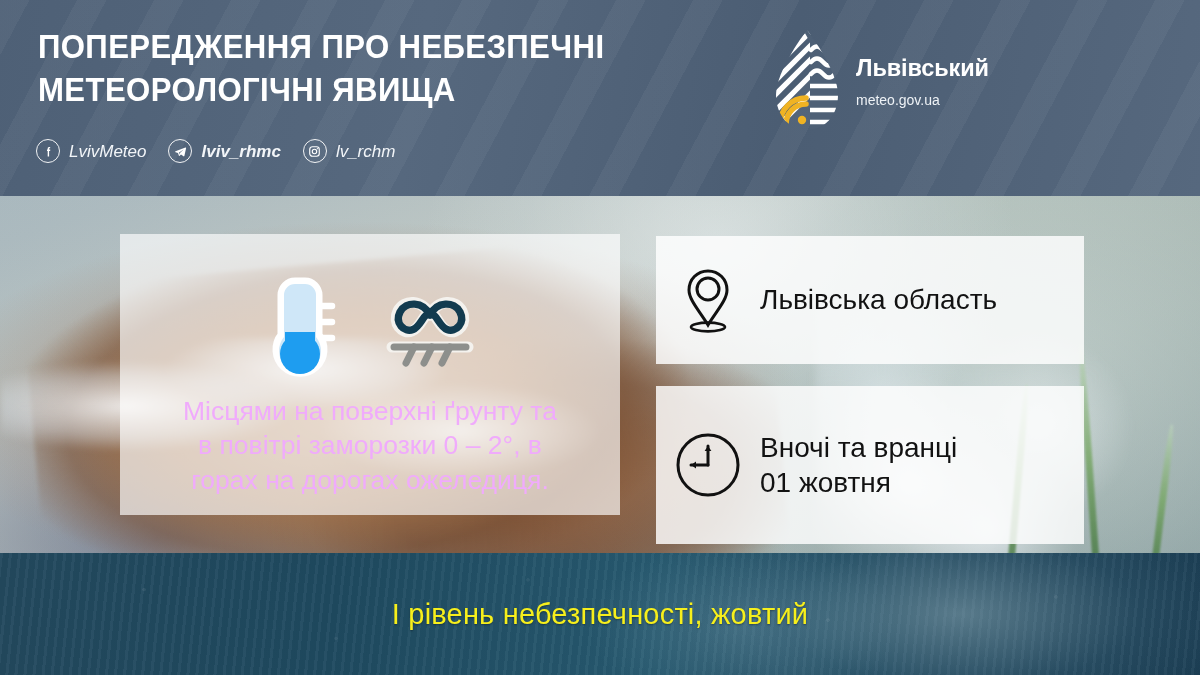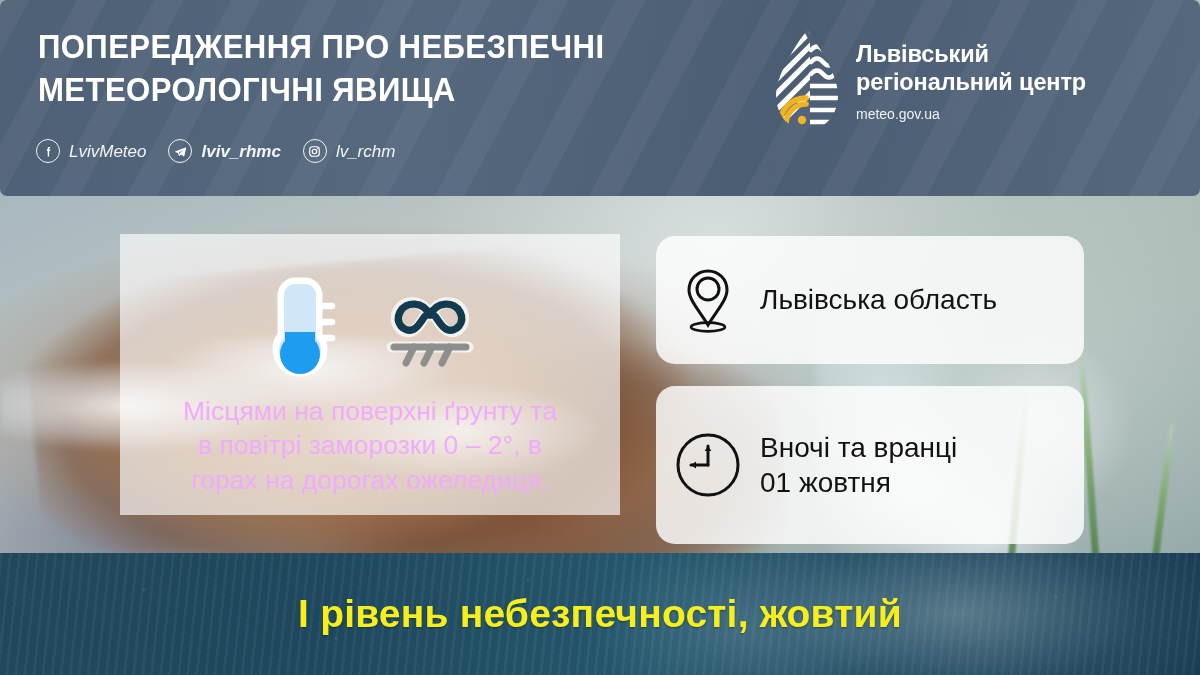--- a/index.html
+++ b/index.html
@@ -60,21 +60,20 @@
     background: linear-gradient(180deg, rgba(120,140,165,0.22) 0%, rgba(120,140,165,0.03) 30%, rgba(90,115,145,0.10) 100%);
   }
 
   
   .header {
     position: absolute; left: 0; top: 0; width: 1200px; height: 196px;
     background:
       repeating-linear-gradient(118deg, rgba(255,255,255,0.045) 0px, rgba(255,255,255,0.045) 26px, rgba(255,255,255,0.0) 26px, rgba(255,255,255,0.0) 68px),
       linear-gradient(100deg, #4e6076 0%, #56687e 35%, #4b5d73 65%, #56687e 100%);
     z-index: 5;
-    border-radius: 7px;
   }
   .hdr-title {
     position: absolute; left: 38px; top: 26px; width: 720px;
     color: #ffffff;
     font-size: 33.5px; font-weight: 700; line-height: 1.28;
     letter-spacing: 0.4px;
     transform: scaleX(0.93); transform-origin: left top;
     text-transform: uppercase;
     white-space: pre-line;
   }
@@ -116,21 +115,21 @@
   .main-text {
     margin-top: 14px; width: 452px;
     text-align: center; color: #f0abfc;
     font-size: 26.5px; line-height: 1.30; font-weight: 400;
     white-space: pre-line;
   }
 
   .card-side {
     position: absolute; left: 656px; width: 428px;
     background: rgba(255,255,255,0.82);
-    display: flex; align-items: center; z-index: 4; border-radius: 19px;
+    display: flex; align-items: center; z-index: 4;
   }
   .card-loc  { top: 236px; height: 128px; }
   .card-time { top: 386px; height: 158px; }
   .side-icon { width: 104px; flex: 0 0 auto; display: flex; align-items: center; justify-content: center; }
   .side-text { color: #121212; font-size: 28px; line-height: 1.26; white-space: pre-line; }
 
   
   .banner {
     position: absolute; left: 0; bottom: 0; width: 1200px; height: 122px;
     z-index: 5; overflow: hidden;
@@ -145,21 +144,21 @@
     background:
       radial-gradient(circle at 12% 30%, rgba(255,255,255,0.07) 0 1.5px, transparent 2px),
       radial-gradient(circle at 28% 70%, rgba(255,255,255,0.06) 0 1.5px, transparent 2px),
       radial-gradient(circle at 44% 22%, rgba(255,255,255,0.05) 0 1.5px, transparent 2px),
       radial-gradient(circle at 69% 55%, rgba(255,255,255,0.07) 0 1.5px, transparent 2px),
       radial-gradient(circle at 88% 36%, rgba(255,255,255,0.06) 0 1.5px, transparent 2px);
   }
   .banner-text {
     position: absolute; left: 0; right: 0; top: 50%; transform: translateY(-50%);
     text-align: center; color: #f6ef1c;
-    font-size: 39px; font-weight: 700; letter-spacing: 0.2px;
+    font-size: 29px; font-weight: 400; letter-spacing: 0.2px;
     text-shadow: 0 1px 2px rgba(0,0,0,0.35);
   }
 </style>
 </head>
 <body>
 
 <div id="stage">
 
   <div class="photo">
     <div class="photo-base"></div>
@@ -245,21 +244,20 @@
 
           <g fill="none" stroke="#f0b323" stroke-width="5.6" stroke-linecap="round">
             <path d="M8 96 A26 26 0 0 1 34 70"></path>
             <path d="M14 96 A20 20 0 0 1 34 76"></path>
           </g>
           <circle cx="30" cy="92" r="4.2" fill="#f0b323"></circle>
         </g>
       </svg>
       <div class="logo-text">
         <div class="ln">Львівський</div>
-        <div class="ln">регіональний центр</div>
         <div class="site">meteo.gov.ua</div>
       </div>
     </div>
   </div>
 
   <div class="card-main">
     <div class="icon-row">
 
       <svg width="86" height="104" viewBox="0 0 86 104">
         <g stroke="#ffffff" stroke-width="6.5" fill="none" stroke-linecap="round">

